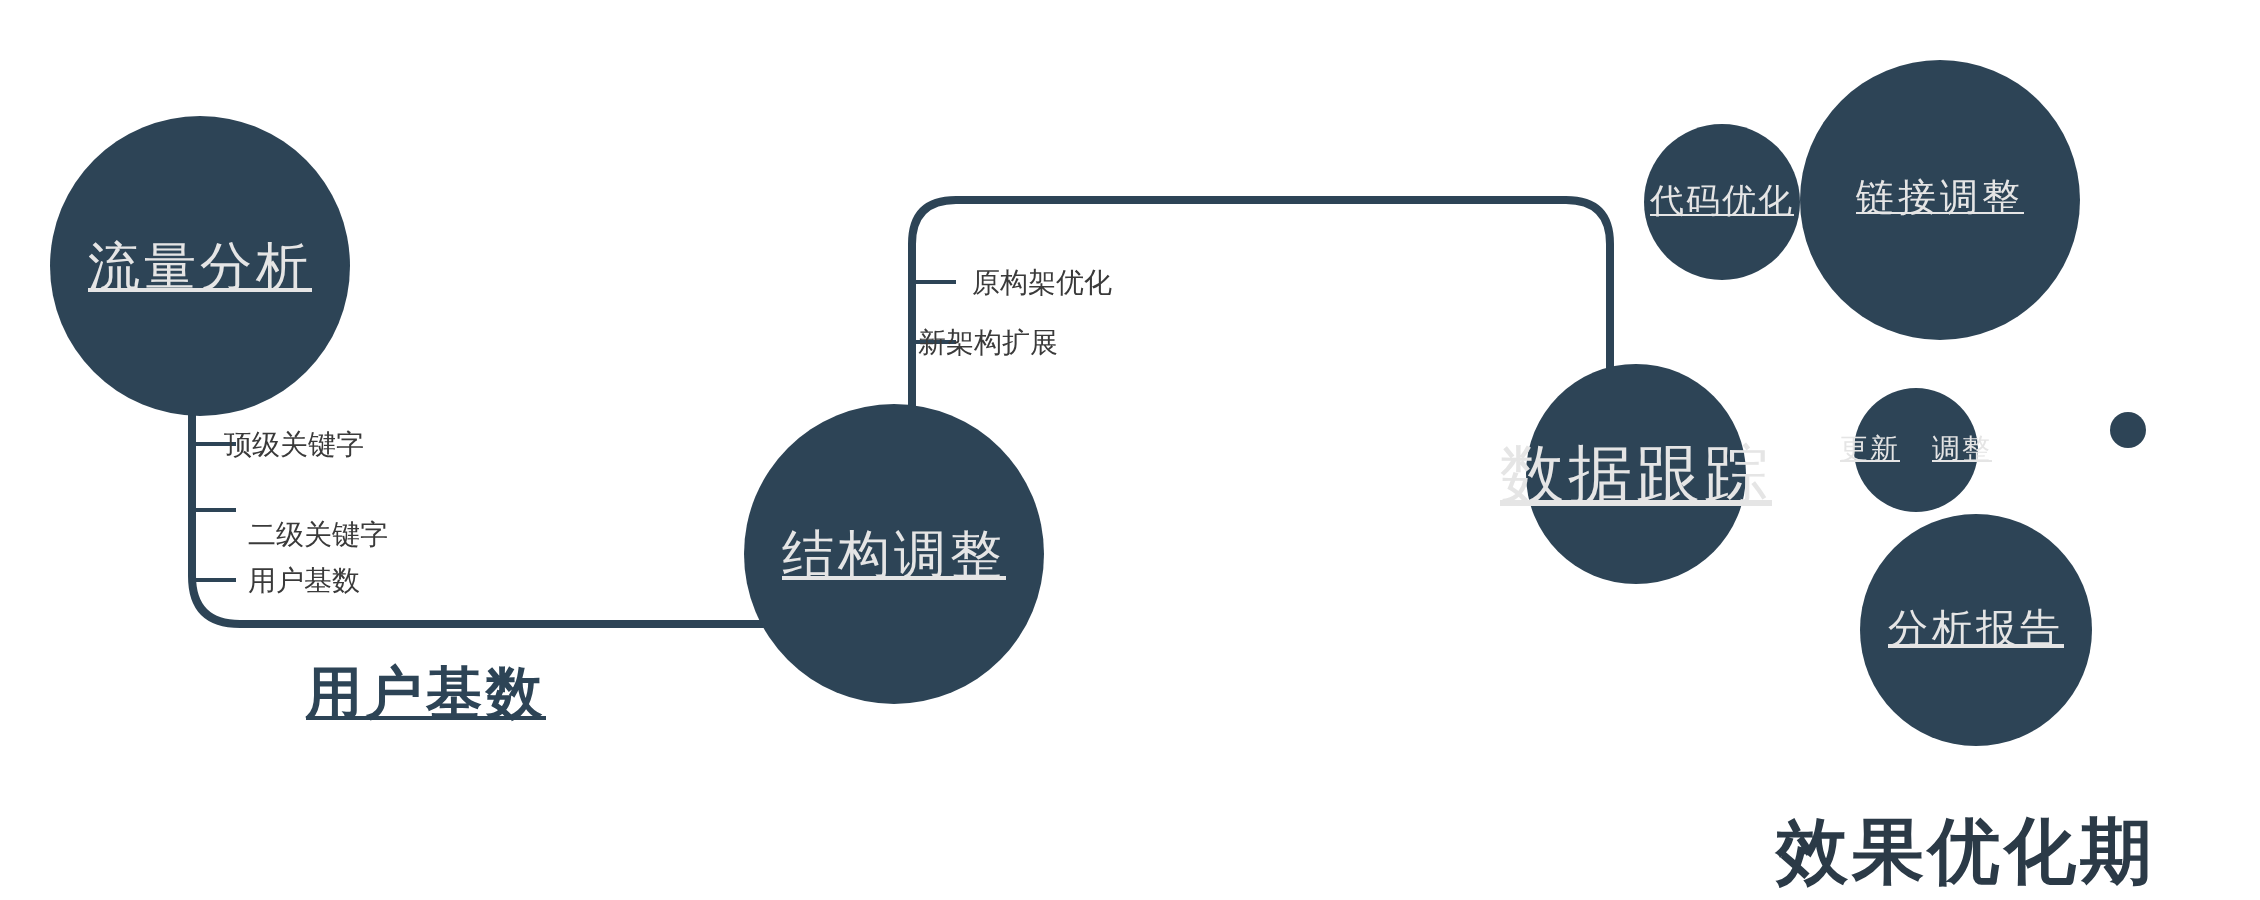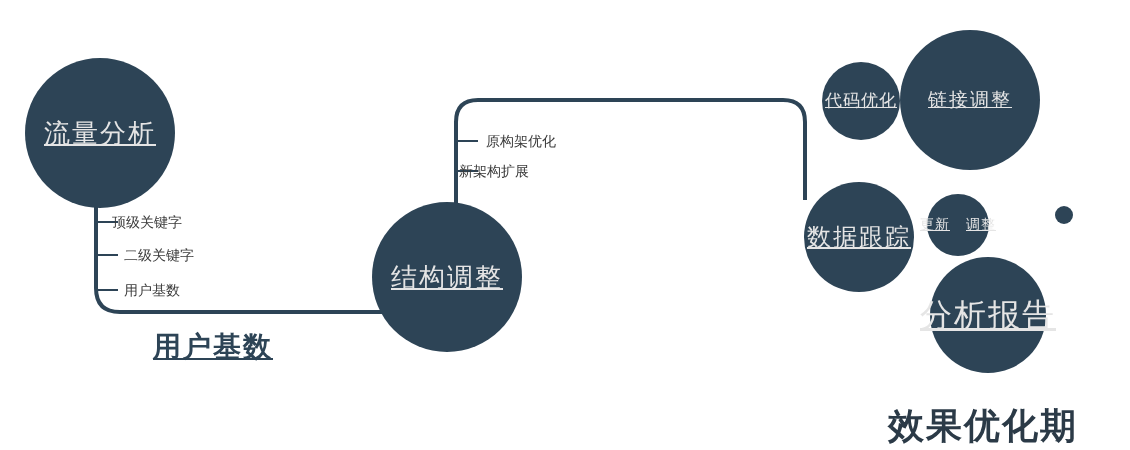--- a/index.html
+++ b/index.html
@@ -65,25 +65,25 @@
   }
   .dot {
     position:absolute;
     border-radius:50%;
     background:var(--navy);
     z-index:2;
   }
   
   .n-traffic   { left:25px;  top:58px;  width:150px; height:150px; font-size:26px; }
   .n-structure { left:372px; top:202px; width:150px; height:150px; font-size:26px; }
-  .n-tracking  { left:804px; top:182px; width:110px; height:110px; font-size:24px; }
+  .n-tracking  { left:763px; top:182px; width:110px; height:110px; font-size:32px; }
   .n-code      { left:822px; top:62px;  width:78px;  height:78px;  font-size:17px; letter-spacing:1px; }
   .n-link      { left:900px; top:30px;  width:140px; height:140px; font-size:19px; }
   .n-update    { left:927px; top:194px; width:62px;  height:62px;  font-size:14px; letter-spacing:1px;gap:16px; }
-  .n-report    { left:930px; top:257px; width:116px; height:116px; font-size:32px; }
+  .n-report    { left:930px; top:257px; width:116px; height:116px; font-size:20px; }
   .dot-small   { left:1055px; top:206px; width:18px; height:18px; }
 </style>
 </head>
 <body>
 
 <div class="canvas">
 
   <svg class="connector-layer" width="1130" height="450" viewBox="0 0 1130 450" xmlns="http://www.w3.org/2000/svg">
     <path class="connector" d="M 96 185 L 96 288 Q 96 312 120 312 L 447 312"></path>
     <path class="connector" d="M 456 240 L 456 122 Q 456 100 478 100 L 783 100 Q 805 100 805 122 L 805 200"></path>
@@ -123,21 +123,21 @@
   </div>
 
   <div class="node n-report">
     <div class="node-line">分析</div>
     <div class="node-line">报告</div>
   </div>
 
   <div class="dot dot-small"></div>
 
   <div class="tick-label" style="left:112px; top:214px;">顶级关键字</div>
-  <div class="tick-label" style="left:124px; top:247px;font-family:Liberation Serif, serif;">二级关键字</div>
+  <div class="tick-label" style="left:124px; top:259px;font-family:Liberation Serif, serif;">二级关键字</div>
   <div class="tick-label" style="left:124px; top:282px;">用户基数</div>
 
   <div class="tick-label" style="left:486px; top:133px;">原构架优化</div>
   <div class="tick-label" style="left:459px; top:163px;">新架构扩展</div>
 
   <div class="edge-label" style="left:153px; top:328px;text-decoration:underline;">用户基数</div>
 
   <div class="phase-label" style="left:888px; top:402px;">效果优化期</div>
 
 </div>

